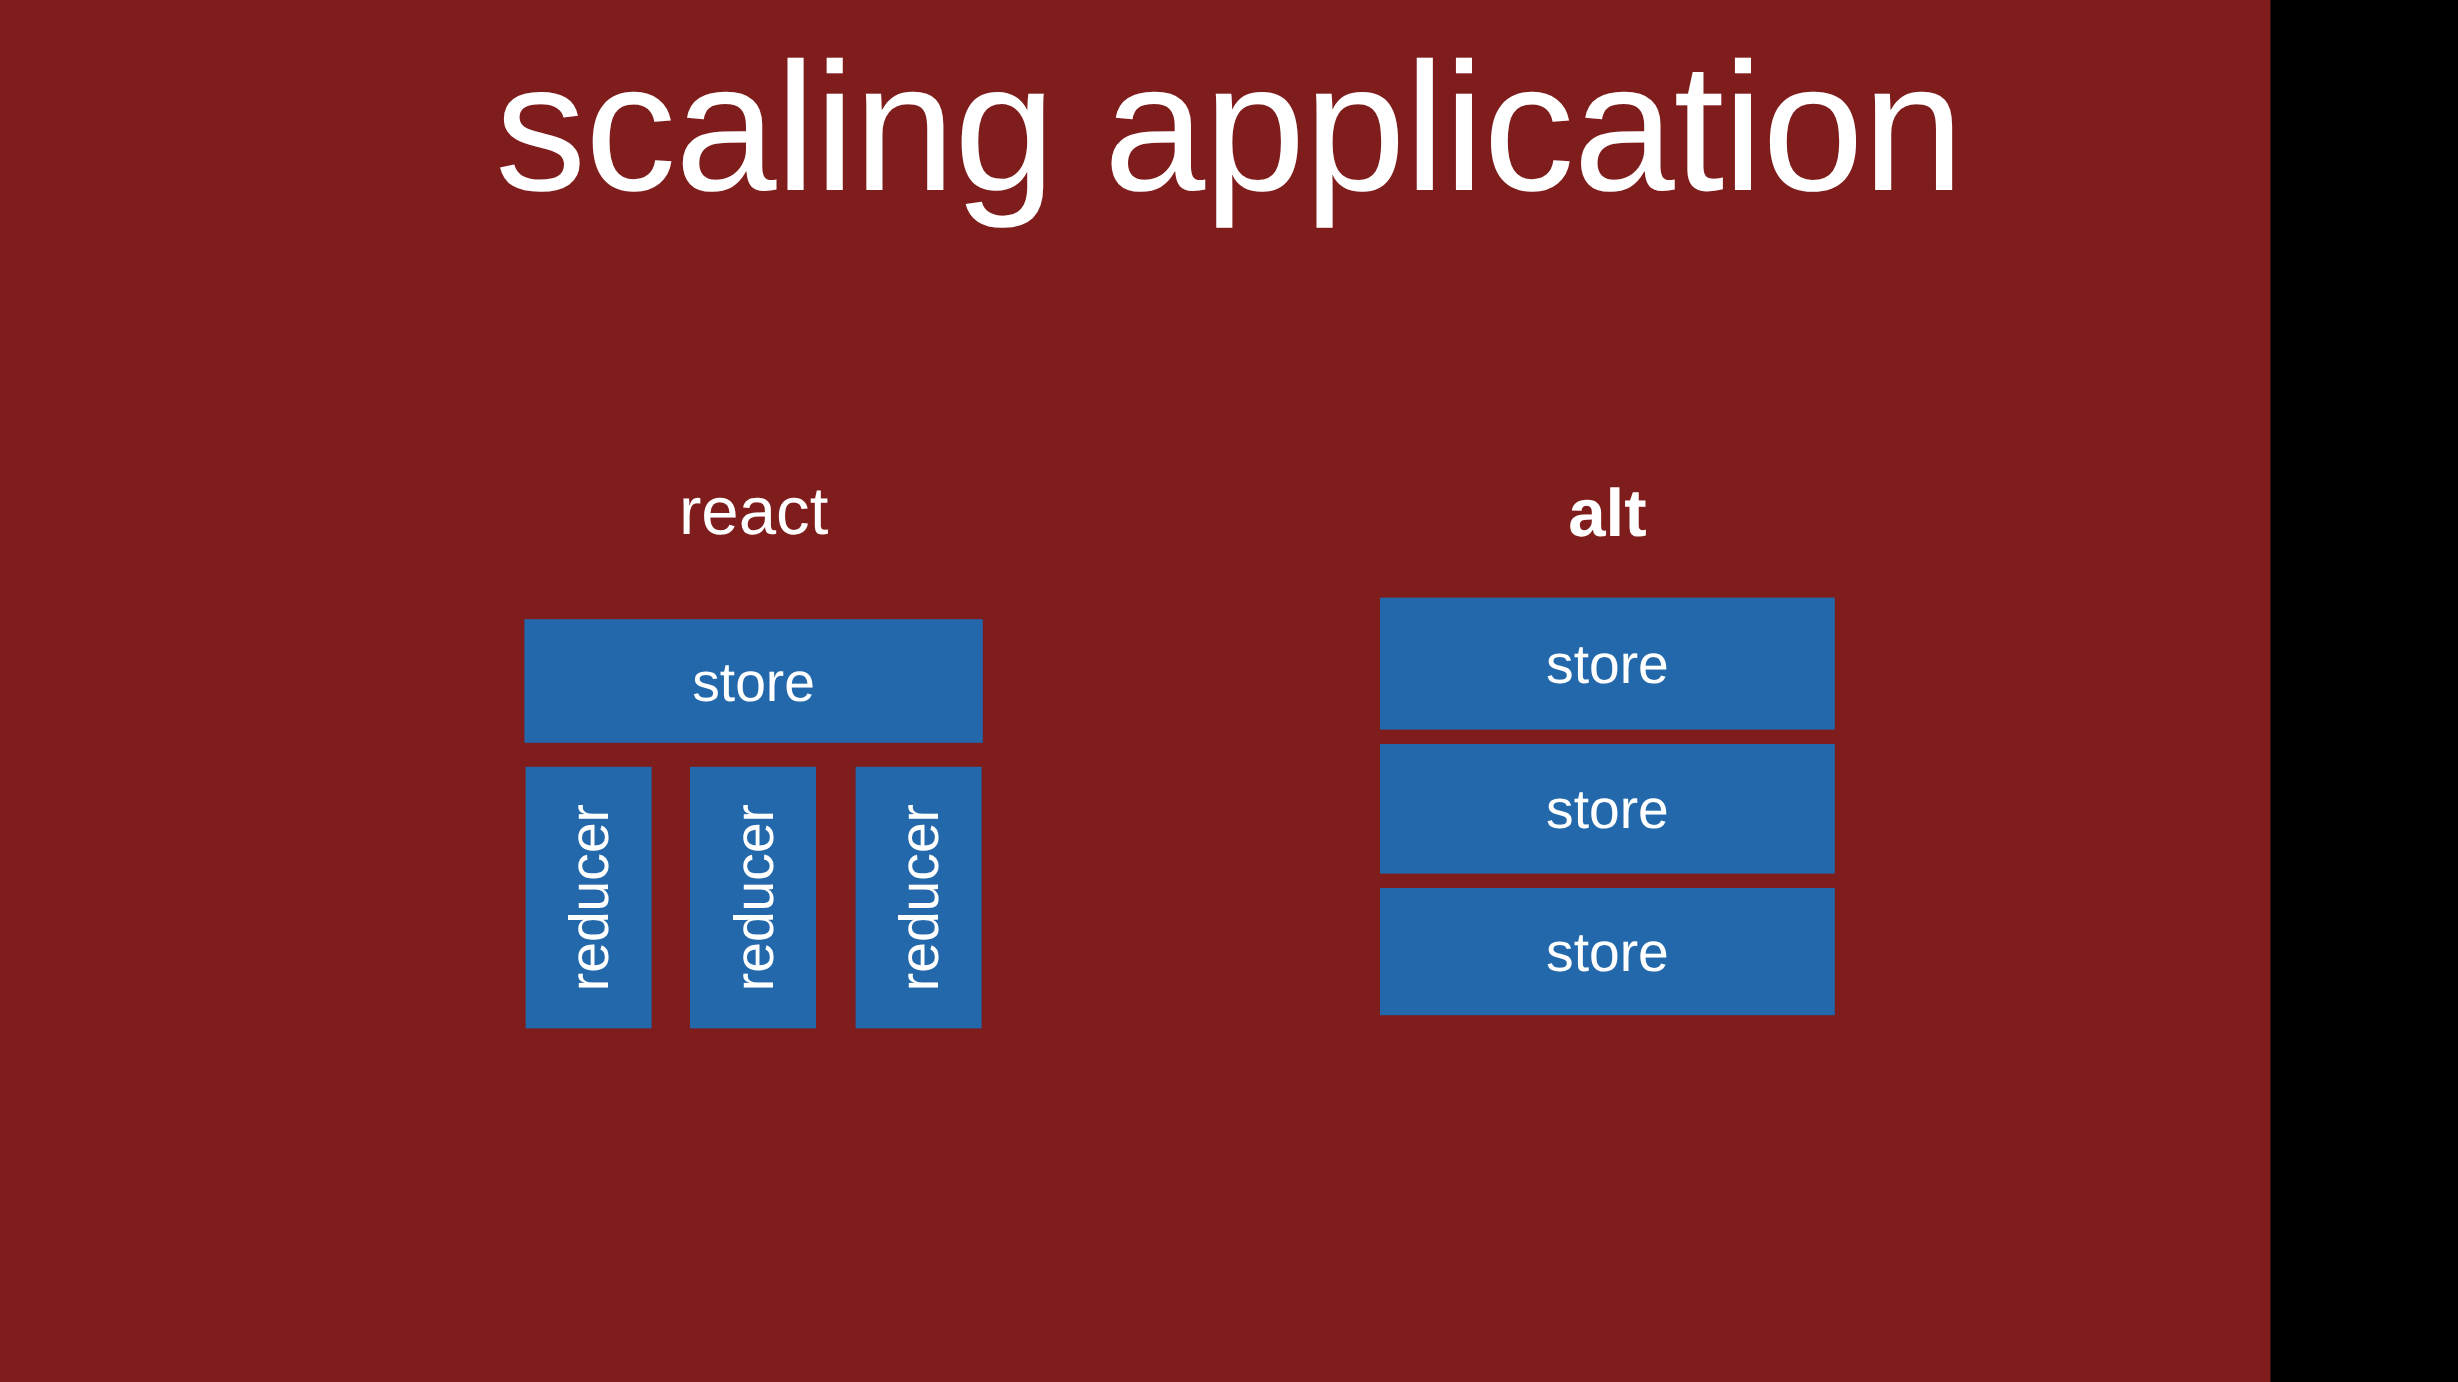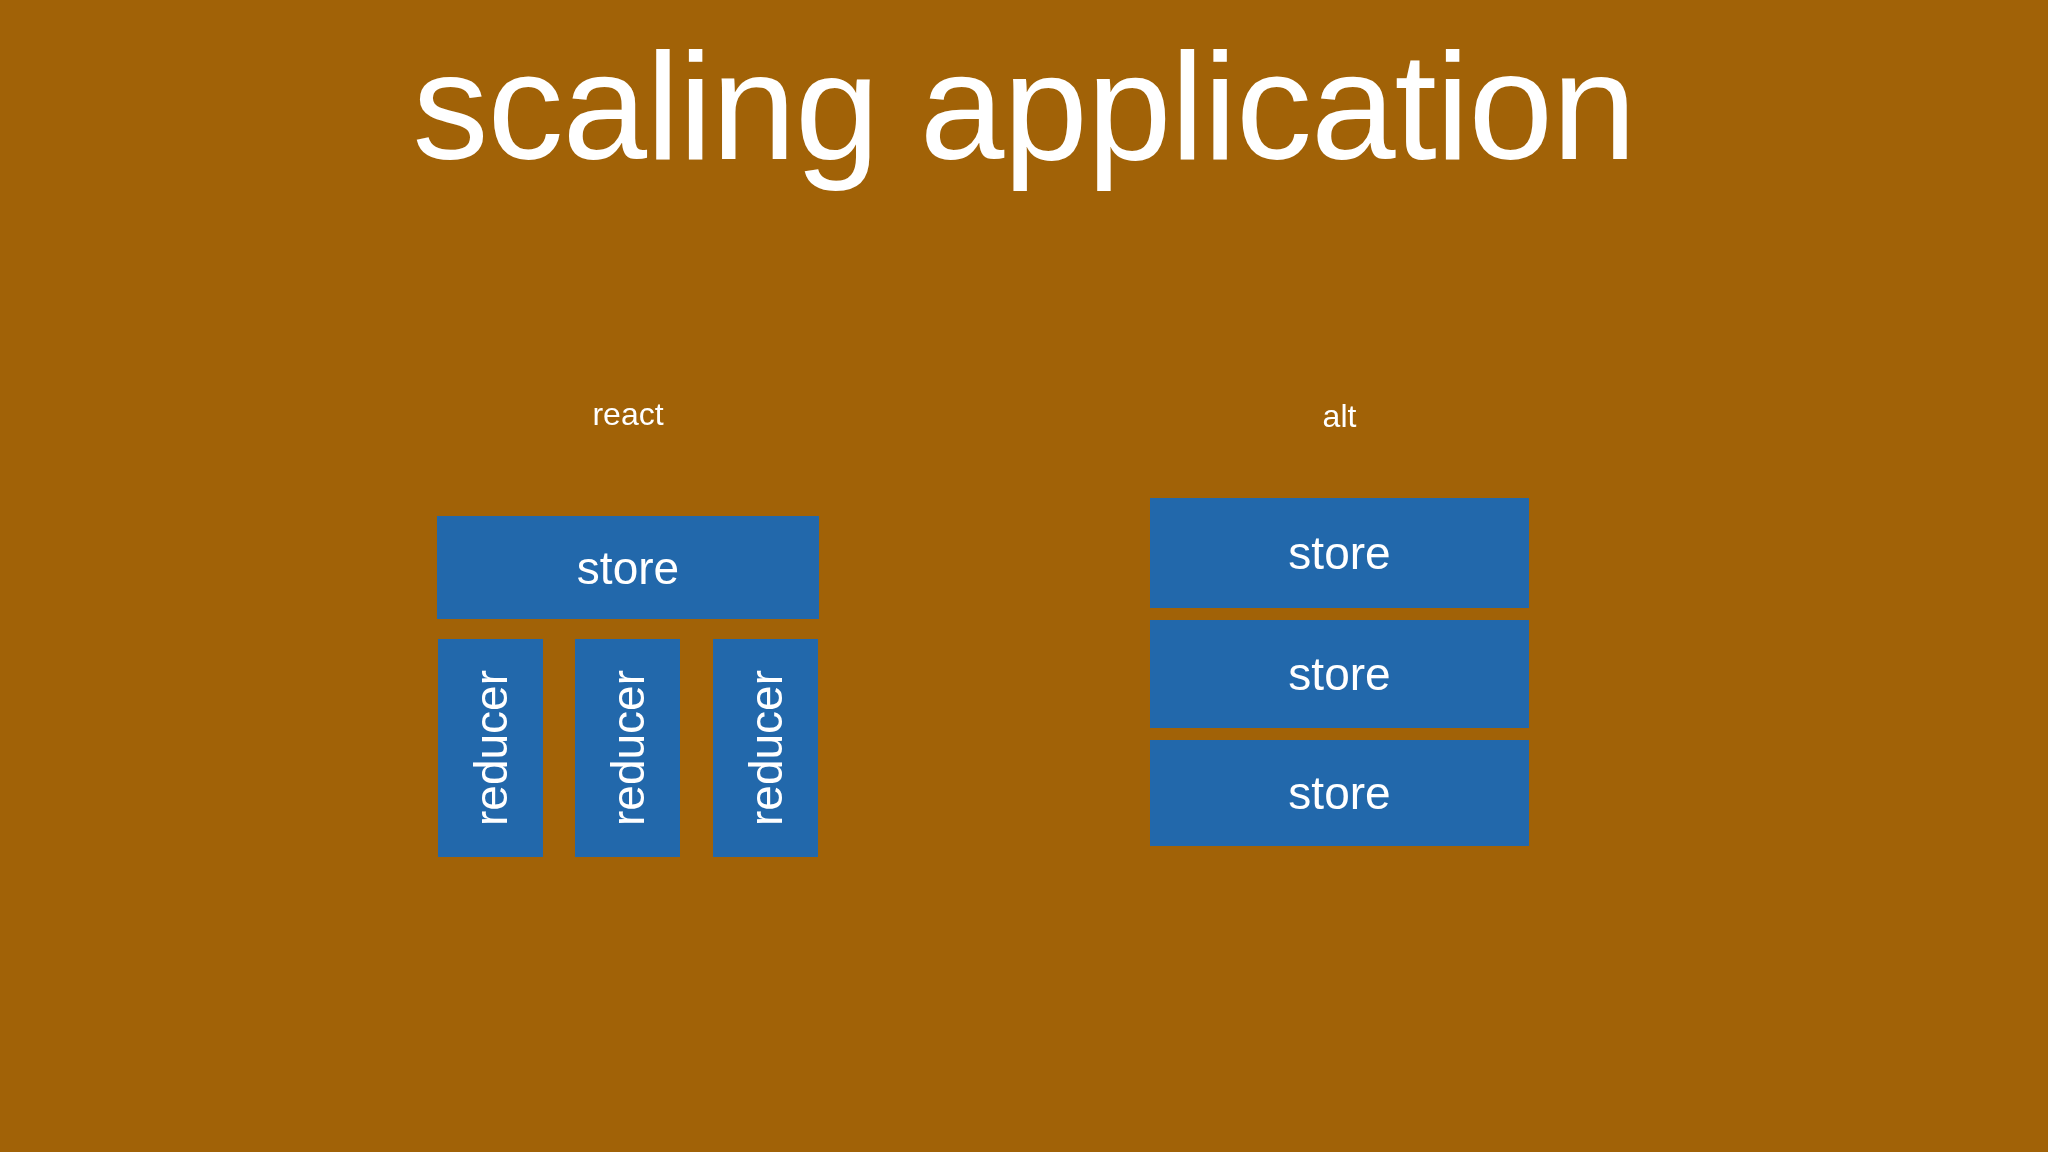--- a/index.html
+++ b/index.html
@@ -11,23 +11,23 @@
   body {
     width: 2048px;
     height: 1152px;
     overflow: hidden;
     font-family: "Liberation Sans", "DejaVu Sans", sans-serif;
     -webkit-font-smoothing: antialiased;
   }
 
   #slide {
     position: relative;
-    width: 2048px;
+    width: 1892px;
     height: 1152px;
-    background: #a16207;
+    background: #7f1d1d;
   }
 
   
   .slide-title {
     position: absolute;
     left: 0;
     top: 26px;
     width: 2048px;
     text-align: center;
     color: #ffffff;
@@ -37,35 +37,36 @@
     line-height: 1.06;
     letter-spacing: -1px;
     white-space: nowrap;
   }
 
   
   .col-label {
     position: absolute;
     color: #ffffff;
     font-family: "Liberation Sans", "DejaVu Sans", sans-serif;
-    font-size: 32px;
+    font-size: 56px;
     font-weight: 400;
     line-height: 1;
     text-align: center;
     white-space: nowrap;
   }
   #label-react {
     left: 437px;
     top: 398px;
     width: 382px;
   }
   #label-alt {
     left: 1150px;
     top: 400px;
     width: 379px;
+    font-weight: bold;
   }
 
   
   .box {
     position: absolute;
     background: #2268ab;
     border-radius: 0;
     box-sizing: border-box;
     display: flex;
     align-items: center;

